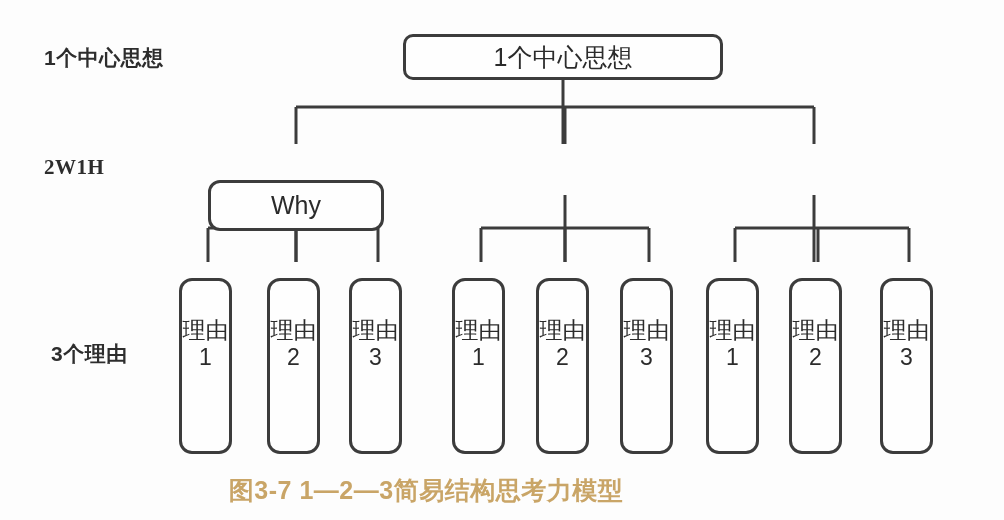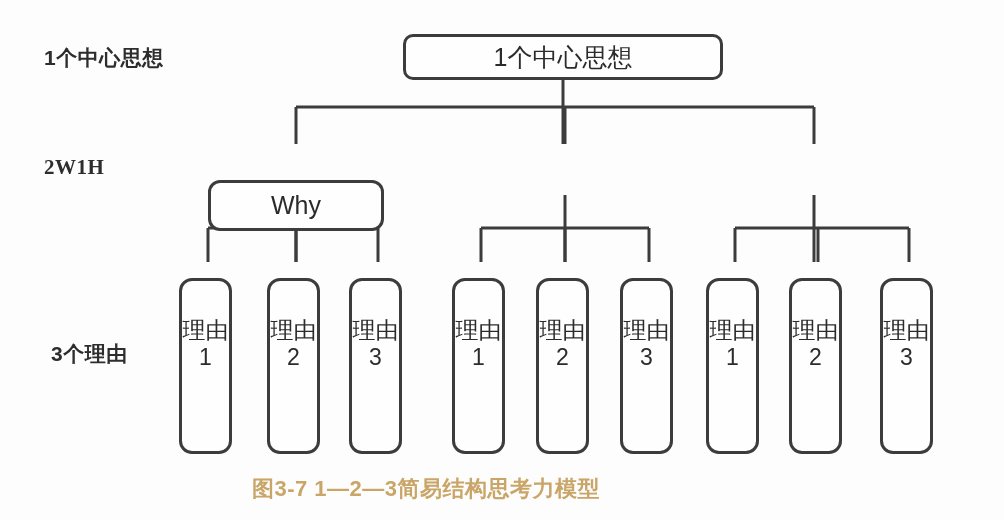--- a/index.html
+++ b/index.html
@@ -86,21 +86,21 @@
   .leaf-ch { display: block; }
   .leaf-num { display: block; font-size: 23px; }
 
   
   #caption {
     position: absolute;
     left: 0;
     top: 474px;
     width: 852px;
     text-align: center;
-    font-size: 22px;
+    font-size: 25px;
     font-weight: bold;
     color: #c9a567;
     letter-spacing: 0.5px;
   }
 </style>
 </head>
 <body>
 
 <div id="stage">
 

